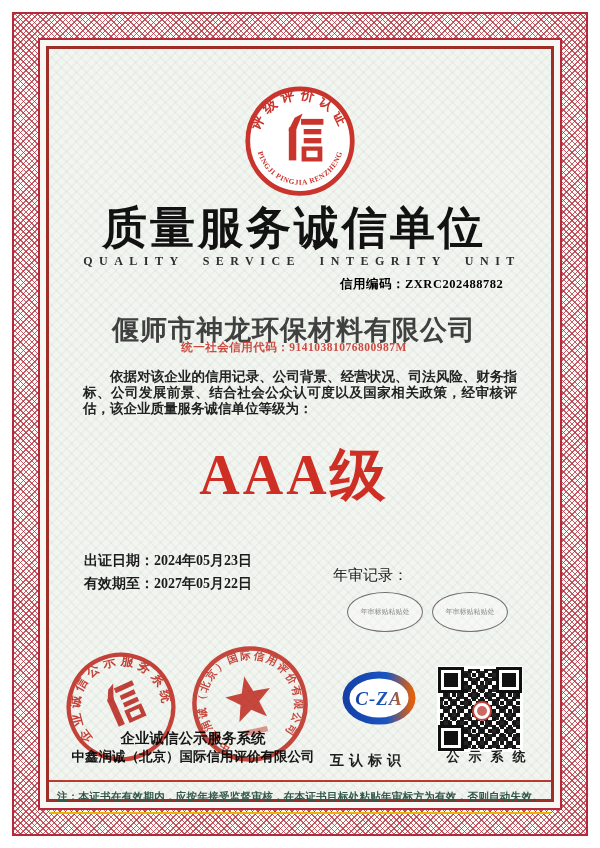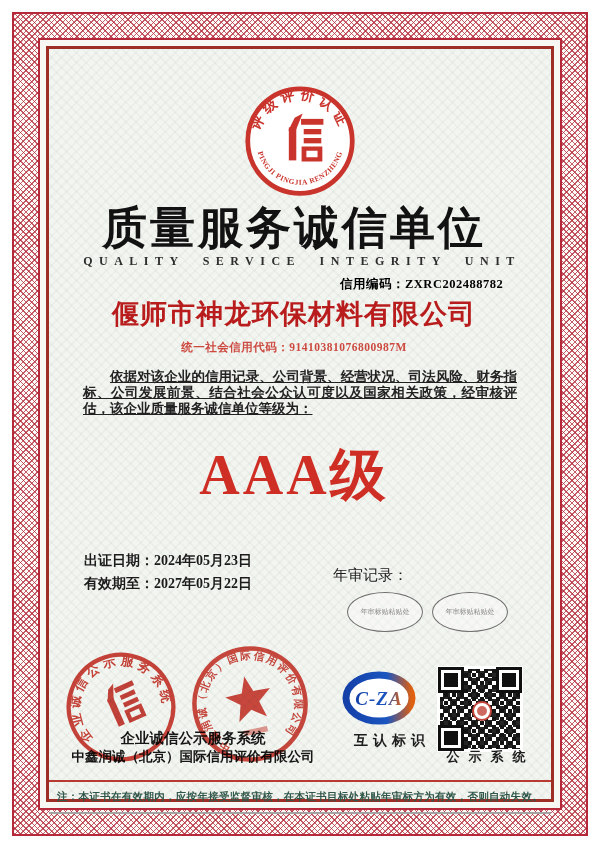--- a/index.html
+++ b/index.html
@@ -16,57 +16,57 @@
       repeating-linear-gradient(45deg, rgba(140,160,150,.07) 0 2px, transparent 2px 7px),
       repeating-linear-gradient(135deg, rgba(140,160,150,.07) 0 2px, transparent 2px 7px);}
   .abs{position:absolute;z-index:3;}
   .center{left:49px;width:490px;text-align:center;}
   
   .emblem{left:243px;top:84px;width:114px;height:114px;}
   
   .title{top:198px;font-size:45px;font-weight:900;letter-spacing:3px;color:#121212;}
   .subtitle{top:254px;font-size:12px;font-weight:700;letter-spacing:6.5px;word-spacing:9px;color:#2e2e2e;margin-left:8px;}
   .credit-code{left:340px;top:276px;font-size:12.5px;font-weight:700;color:#000000;letter-spacing:.5px;}
-  .company{top:296px;font-size:27px;font-weight:900;letter-spacing:1px;color:#b91c1c;}
+  .company{top:312px;font-size:27px;font-weight:900;letter-spacing:1px;color:#404040;}
   .uscc{top:340px;font-size:11.5px;font-weight:700;color:#cd4a41;letter-spacing:.5px;}
   .body-text{left:83px;top:369px;width:434px;font-size:13.5px;font-weight:700;line-height:16px;
-             text-align:justify;text-indent:2em;color:#222;text-decoration:underline;}
+             text-align:justify;text-indent:2em;color:#222;}
   .grade{top:438px;font-size:56px;font-weight:900;color:#cf2e24;letter-spacing:3px;}
   
   .details{left:84px;top:549px;font-size:14px;font-weight:700;color:#1b1b1b;}
   .drow{height:23px;line-height:23px;white-space:nowrap;}
   .annual-label{left:333px;top:566px;font-size:15px;font-weight:400;color:#1b1b1b;}
   .sticker{position:absolute;z-index:3;width:74px;height:38px;border:1.5px solid #6f6f6f;border-radius:50%;
            display:flex;align-items:center;justify-content:center;font-size:7px;color:#8a8a8a;background:rgba(255,255,255,.35);}
   .sticker.e1{left:347px;top:592px;} .sticker.e2{left:432px;top:592px;}
   
   .cap1{left:58px;top:729px;width:270px;text-align:center;font-size:14.5px;font-weight:900;color:#161616;z-index:3;}
   .cap2{left:58px;top:748px;width:270px;text-align:center;font-size:13.5px;font-weight:900;color:#161616;z-index:3;}
   .seal1{left:64px;top:650px;width:114px;height:114px;transform:rotate(-24deg);z-index:4;
          mix-blend-mode:multiply;opacity:.92;}
   .seal2{left:190px;top:644px;width:120px;height:120px;transform:rotate(-12deg);z-index:4;
          mix-blend-mode:multiply;opacity:.9;}
   .cza{left:336px;top:666px;width:86px;height:64px;}
-  .mutual{left:330px;top:732px;width:100px;text-align:right;font-size:14px;font-weight:900;
+  .mutual{left:330px;top:752px;width:100px;text-align:left;font-size:14px;font-weight:900;
           letter-spacing:5px;color:#1d1d1d;}
   .qr{left:437px;top:666px;width:86px;height:86px;background:#ffffff;z-index:3;}
   .qr-noise{position:absolute;inset:3px;
     background:
       conic-gradient(rgba(18,18,18,.92) 25%, transparent 0 50%, rgba(18,18,18,.92) 0 75%, transparent 0) 3px 2px/14px 14px,
       conic-gradient(#141414 25%, #fff 0 50%, #141414 0 75%, #fff 0) 0 0/8px 8px;}
   .finder{position:absolute;width:20px;height:20px;border:3.5px solid #101010;background:#fff;}
   .finder::after{content:"";position:absolute;inset:3px;background:#101010;}
   .f-tl{left:1px;top:1px;} .f-tr{right:1px;top:1px;} .f-bl{left:1px;bottom:1px;}
   .qr-logo{position:absolute;left:35px;top:35px;width:16px;height:16px;border-radius:50%;
            background:#fff;border:2px solid #c2443a;}
   .qr-logo::after{content:"";position:absolute;inset:3px;border-radius:50%;background:#c2443a;opacity:.8;}
   .qr-caption{left:436px;top:748px;width:100px;text-align:center;font-size:13px;font-weight:900;
               letter-spacing:9px;color:#1d1d1d;text-indent:9px;}
   
-  .note{left:49px;right:49px;top:780px;height:30px;border-top:2px solid #b93a31;border-bottom:2px solid #a3a3a3;
+  .note{left:49px;right:49px;top:780px;height:30px;border-top:2px solid #b93a31;border-bottom:2px solid #eab308;
         display:flex;align-items:center;justify-content:center;font-size:10.5px;font-weight:700;
         color:#31574a;letter-spacing:.3px;z-index:2;}
   svg text{font-family:"Liberation Serif","DejaVu Serif",serif;}
 </style>
 </head>
 <body>
 
 <div class="cert">
 
   <svg width="0" height="0" style="position:absolute">

